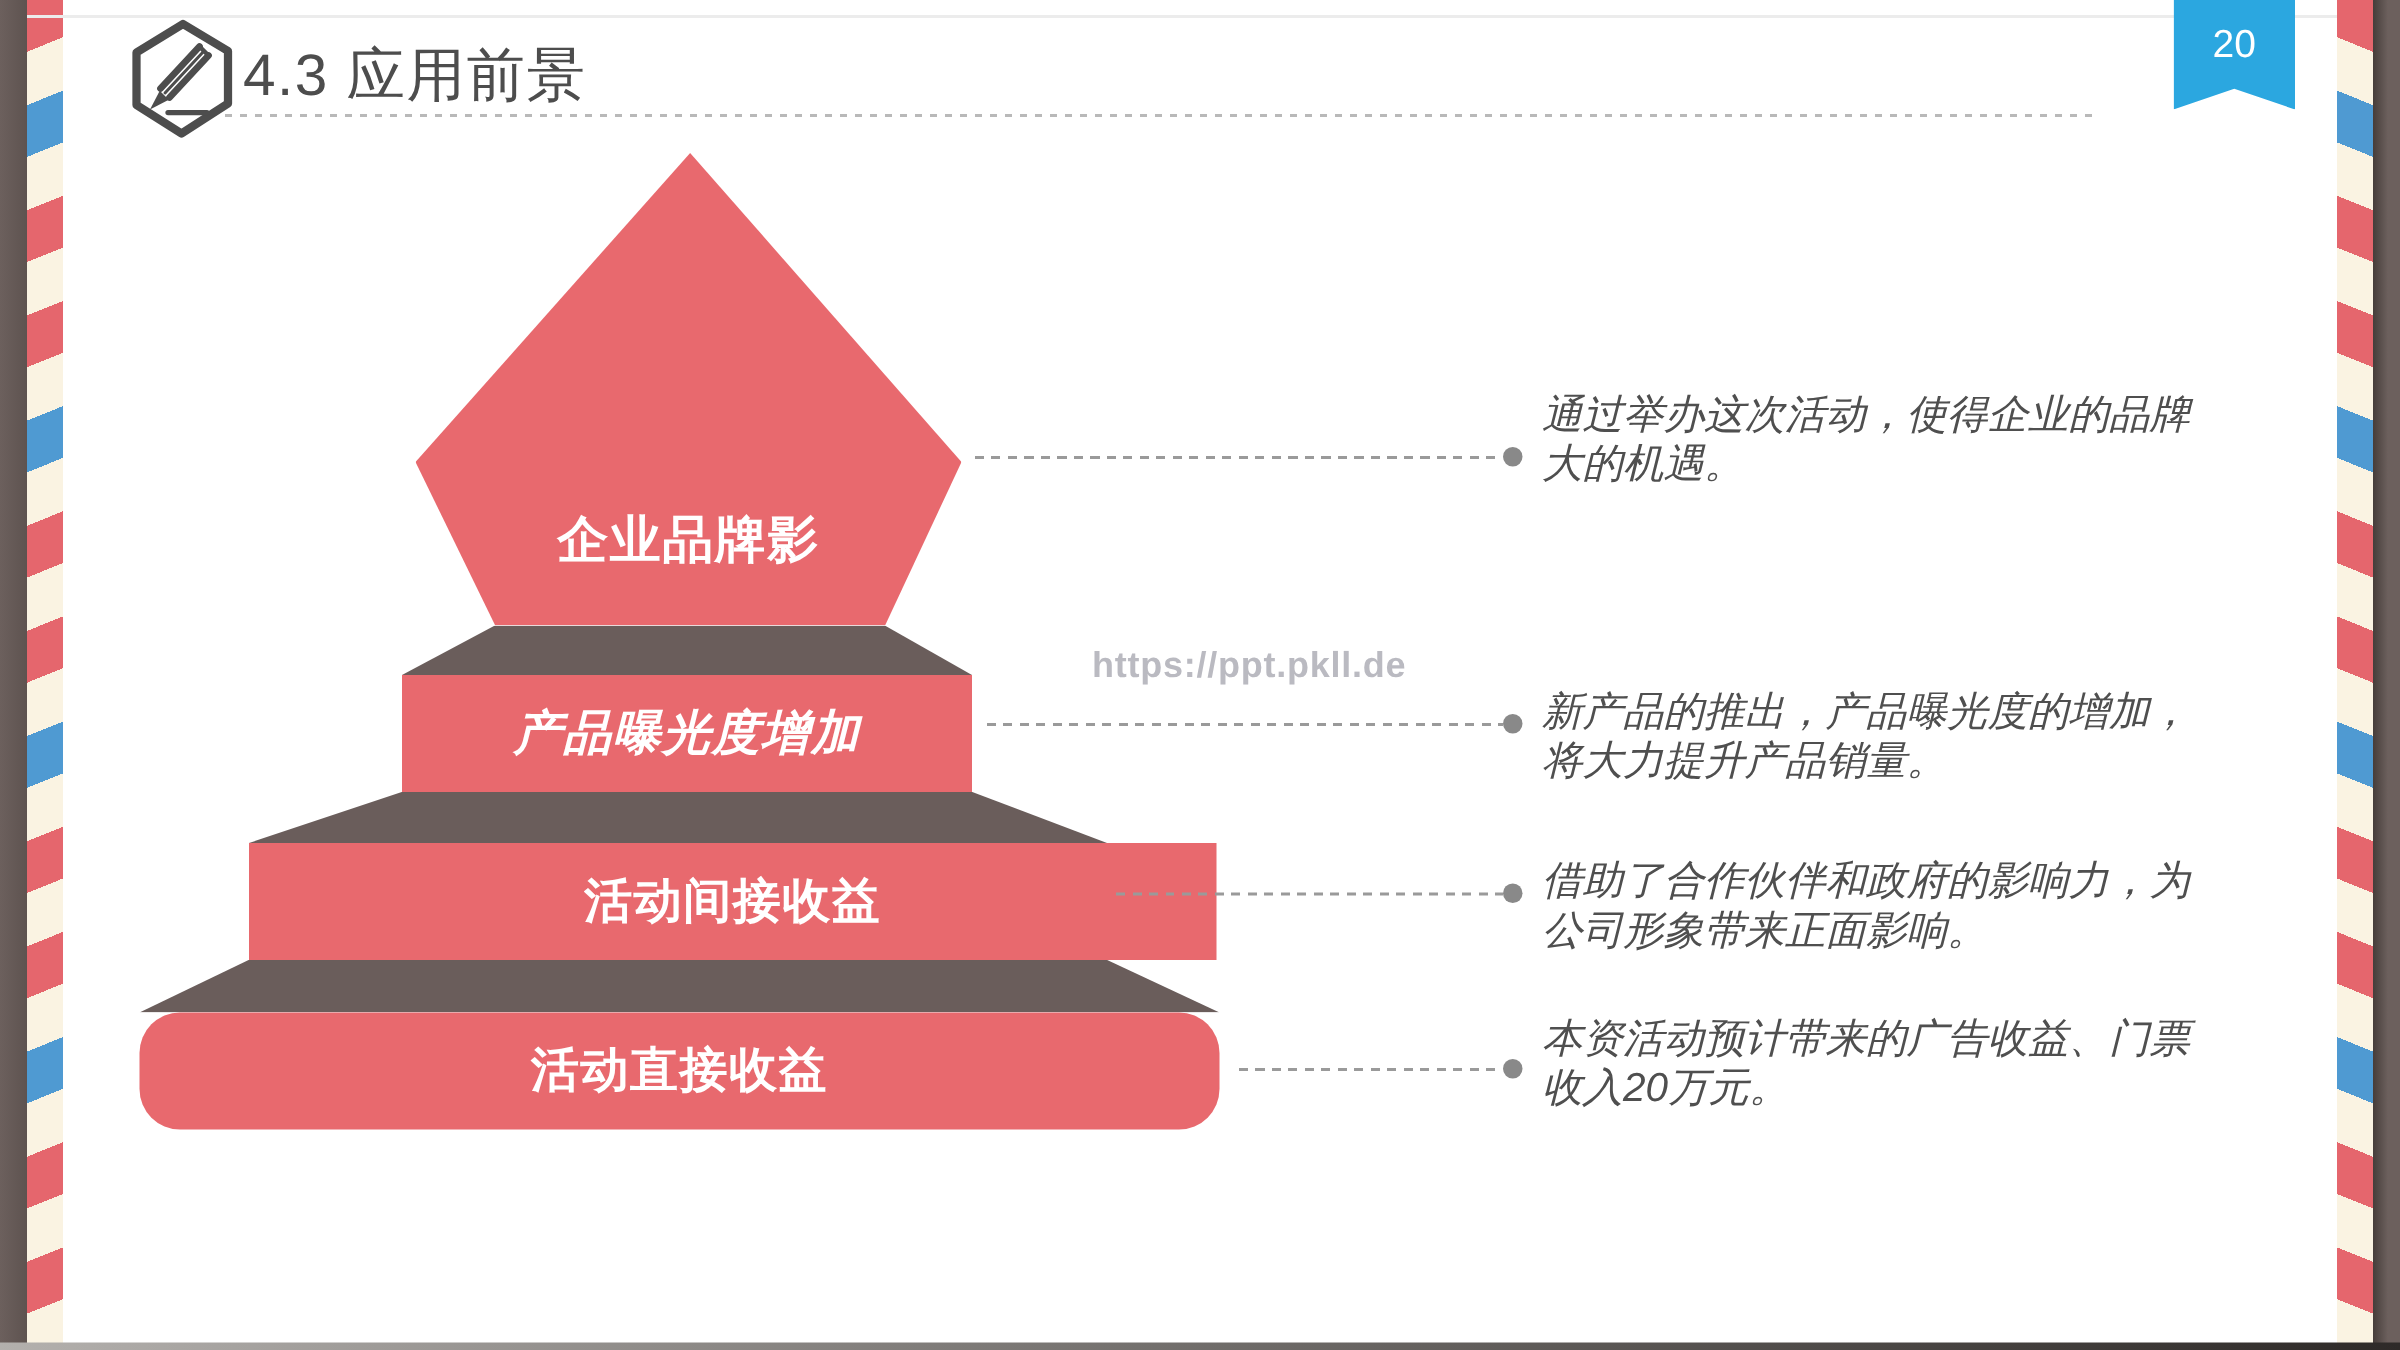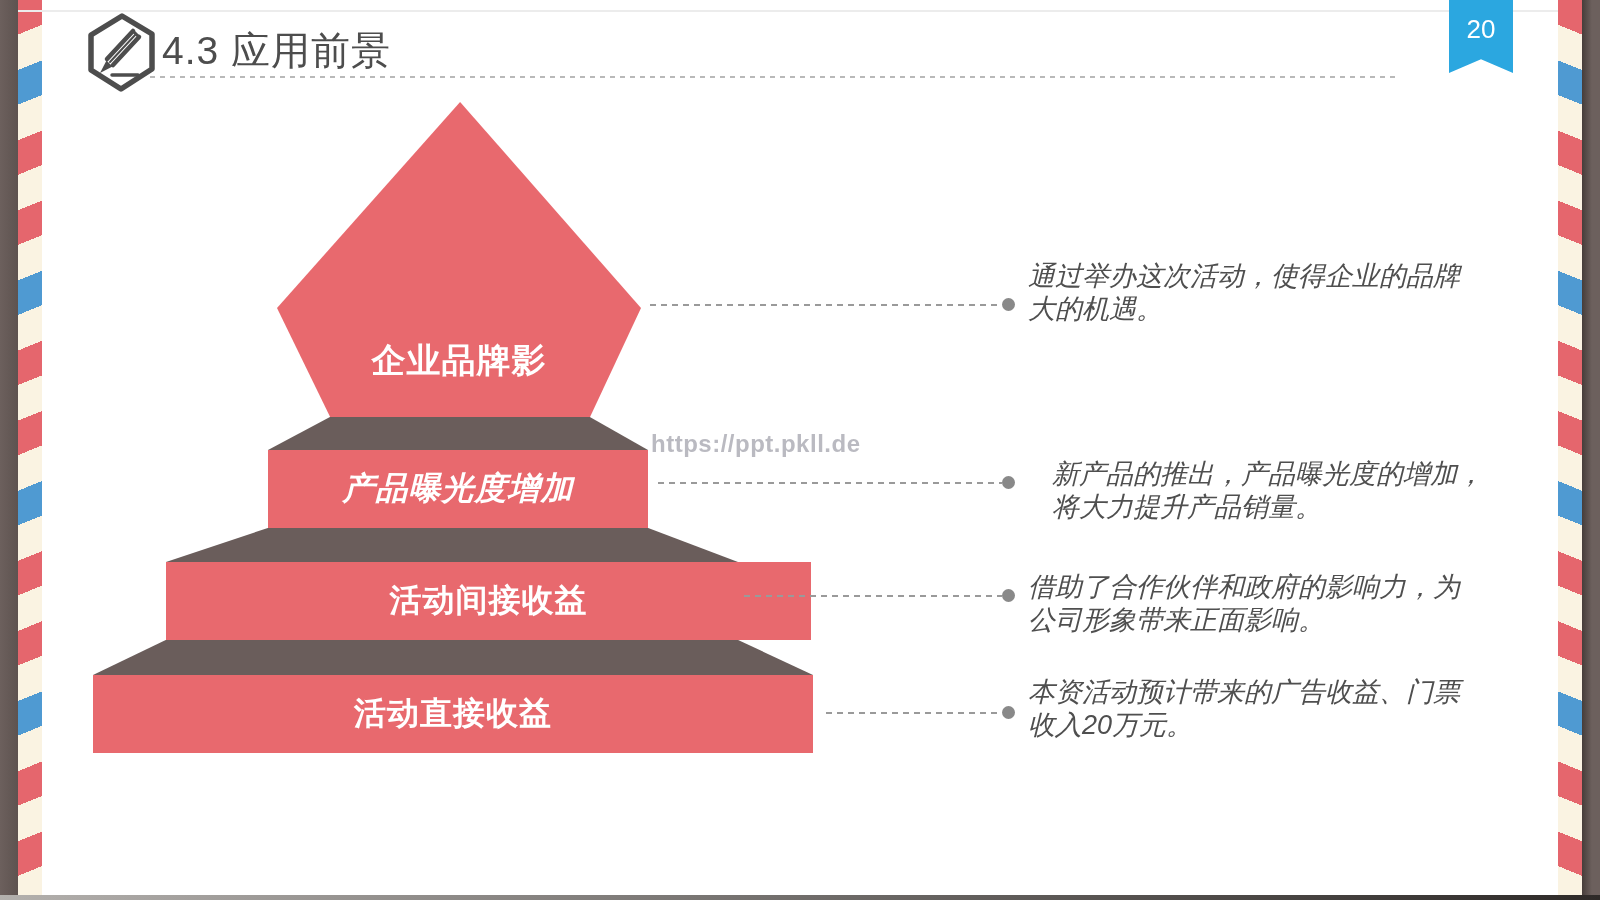--- a/index.html
+++ b/index.html
@@ -21,21 +21,21 @@
     background-image:repeating-linear-gradient(202deg,
       #e5666d 0 32px,#faf3e2 32px 65px,
       #4f9ad2 65px 97px,#faf3e2 97px 130px,
       #e5666d 130px 162px,#faf3e2 162px 195px);}
   .edge-shadow-right{position:absolute;left:1582px;top:0;width:18px;height:900px;
     background:linear-gradient(to right,#463d3a,#6c605d 55%);}
   .top-line{position:absolute;left:18px;top:10px;width:1540px;height:2px;background:#ececec;}
   .bottom-line{position:absolute;left:0;bottom:0;width:1600px;height:5px;
     background:linear-gradient(to right,#b3b0ad,#2e2a28);}
   
-  .ribbon{position:absolute;left:1449px;top:0;width:64px;height:73px;background:#2ba7e0;
+  .ribbon{position:absolute;left:1449px;top:0;width:81px;height:73px;background:#2ba7e0;
     clip-path:polygon(0 0,100% 0,100% 100%,50% 81%,0 100%);
     display:flex;justify-content:center;align-items:flex-start;}
   .ribbon span{margin-top:14px;color:#ffffff;font-size:26px;}
   
   .hex-icon{position:absolute;left:84px;top:12px;width:74px;height:80px;}
   .title{position:absolute;left:162px;top:29px;font-size:39px;line-height:44px;
     color:#4d4d4d;letter-spacing:1px;white-space:nowrap;}
   .title-underline{position:absolute;left:150px;top:76px;width:1245px;height:2px;
     background:repeating-linear-gradient(to right,#b9b9b9 0 5px,transparent 5px 10px);}
   
@@ -48,35 +48,35 @@
     text-align:center;letter-spacing:1px;margin-bottom:36px;white-space:nowrap;margin-top:45px;}
   .topface{position:absolute;background:#6a5d5b;}
   .tf2{left:268px;top:417px;width:380px;height:33px;
     clip-path:polygon(16.3% 0,84.7% 0,100% 100%,0 100%);}
   .rf2{left:268px;top:450px;width:380px;height:78px;font-style:italic;}
   .tf3{left:166px;top:528px;width:572px;height:34px;
     clip-path:polygon(17.8% 0,84.3% 0,100% 100%,0 100%);}
   .rf3{left:166px;top:562px;width:645px;height:78px;}
   .tf4{left:93px;top:640px;width:720px;height:35px;
     clip-path:polygon(10.1% 0,89.6% 0,100% 100%,0 100%);}
-  .rf4{left:93px;top:675px;width:720px;height:78px;}
+  .rf4{left:93px;top:675px;width:720px;height:78px;border-radius:27px;}
   
-  .watermark{position:absolute;left:651px;top:430px;font-size:24px;font-weight:600;
+  .watermark{position:absolute;left:728px;top:430px;font-size:24px;font-weight:600;
     color:#babac1;letter-spacing:0.5px;white-space:nowrap;}
   
   .leader{position:absolute;height:2px;
     background:repeating-linear-gradient(to right,#9a9a9a 0 6px,transparent 6px 11px);}
   .ld1{left:650px;top:304px;width:352px;}
   .ld2{left:658px;top:482px;width:344px;}
   .ld3{left:744px;top:595px;width:258px;}
   .ld4{left:826px;top:712px;width:176px;}
   .dot{position:absolute;left:1002px;width:13px;height:13px;border-radius:50%;background:#898989;}
   .dt1{top:298px;} .dt2{top:476px;} .dt3{top:589px;} .dt4{top:706px;}
   .note{position:absolute;left:1028px;width:440px;color:#4f4f4f;font-size:27px;line-height:33px;}
-  .nt1{top:260px;} .nt2{top:458px;margin-left:24px;} .nt3{top:571px;} .nt4{top:676px;}
+  .nt1{top:260px;} .nt2{top:458px;} .nt3{top:571px;} .nt4{top:676px;}
   .note div{white-space:nowrap;font-style:italic;}
 </style>
 </head>
 <body>
 
 <div class="slide">
 
   <div class="edge-shadow-left"></div>
   <div class="stripes-left"></div>
   <div class="stripes-right"></div>

